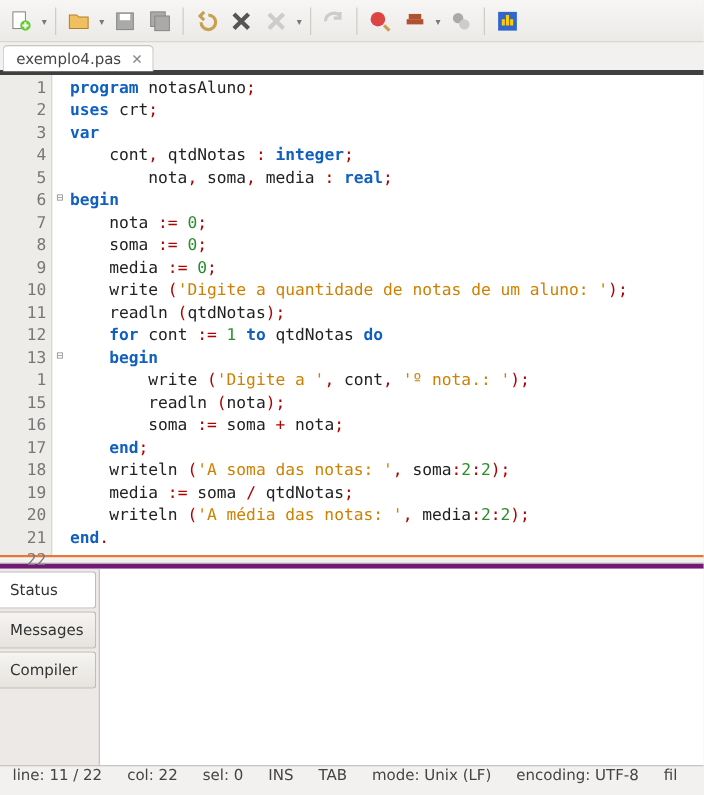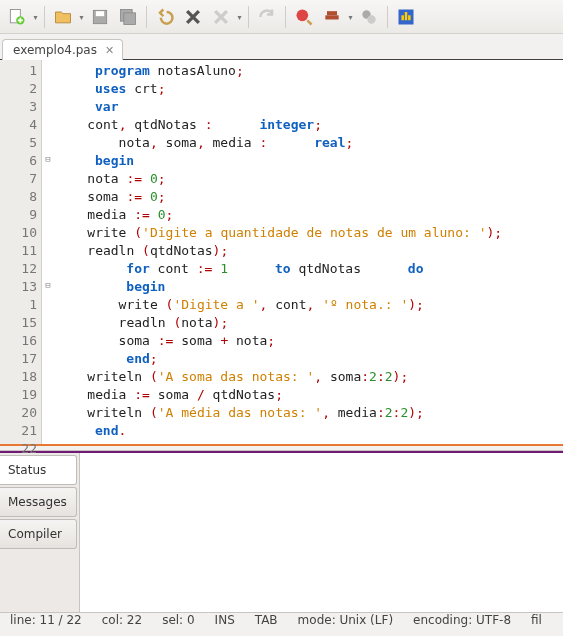--- a/index.html
+++ b/index.html
@@ -2,36 +2,36 @@
 <html><head>
 <meta charset="utf-8">
 <style>
   * { box-sizing: border-box; margin: 0; padding: 0; }
   html, body { width: 563px; height: 636px; font-family: "DejaVu Sans", sans-serif; font-size: 12px; background: #f2f1f0; overflow: hidden; }
   .toolbar { height: 34px; border-bottom: 1px solid #d4d0cc; display: flex; align-items: center; padding: 2px 4px; gap: 2px; background: linear-gradient(#f7f6f5,#eceae7); }
   .tbtn { width: 26px; height: 26px; display: flex; align-items: center; justify-content: center; border-radius: 3px; }
   .tbtn svg { width: 20px; height: 20px; }
   .drop { width: 7px; text-align: center; color: #777; font-size: 8px; padding-top: 2px; }
   .sep { width: 1px; height: 22px; background: #d0ccc8; margin: 0 3px; }
-  .tabs { height: 26px; background: #f2f1f0; display: flex; align-items: flex-end; padding-left: 2px; border-bottom: 1px solid #404040; }
+  .tabs { height: 26px; background: #f2f1f0; display: flex; align-items: flex-end; padding-left: 2px; border-bottom: 4px solid #404040; }
   .tab { background: #fff; border: 1px solid #c8c4c0; border-bottom: none; border-radius: 4px 4px 0 0; padding: 3px 6px 3px 10px; display: flex; align-items: center; gap: 6px; font-size: 12px; color: #444; position: relative; top: 1px; }
   .tab .x { color: #888; font-size: 11px; padding: 0 2px; }
   .editor { display: flex; height: 386px; background: #fff; font-family: "DejaVu Sans Mono", monospace; font-size: 13px; border-bottom: 2px solid #e77833; }
   .gutter { width: 42px; background: #eeece9; color: #777; text-align: right; padding: 2px 4px 0 0; line-height: 18px; border-right: 1px solid #d4d0cc; }
   .gutter div { height: 18px; }
   .fold { width: 12px; background: #fff; color: #888; font-size: 9px; line-height: 18px; text-align: center; }
   .fold div { height: 18px; }
   .code { flex: 1; padding: 2px 0 0 2px; line-height: 18px; white-space: pre; color: #222; }
   .code .ln { height: 18px; }
-  .kw { color: #1060c0; font-weight: bold; margin-left: 39px; }
+  .kw { color: #1060c0; font-weight: bold; }
   .num { color: #2a8f2a; }
   .str { color: #d08000; }
   .pun { color: #b00000; }
   .id { color: #222; }
-  .panel { display: flex; height: 161px; border-top: 2px solid #701a75; }
+  .panel { display: flex; height: 161px; border-top: 4px solid #701a75; }
   .ptabs { width: 80px; background: #ece9e6; border-right: 1px solid #c8c4c0; display: flex; flex-direction: column; }
   .ptab { padding: 7px 8px; border: 1px solid #c0bcb8; border-left: none; margin: 2px 2px 0 0; background: linear-gradient(#f6f4f2,#e6e3df); font-size: 12px; color: #333; border-radius: 0 3px 3px 0; }
   .ptab.active { background: #fff; }
   .pcontent { flex: 1; background: #fff; }
   .status { height: 22px; border-top: 1px solid #c8c4c0; display: flex; font-size: 12px; color: #444; background: #f2f1f0; }
   .status span { padding: 0 10px; }
 </style>
 </head>
 <body>
 

